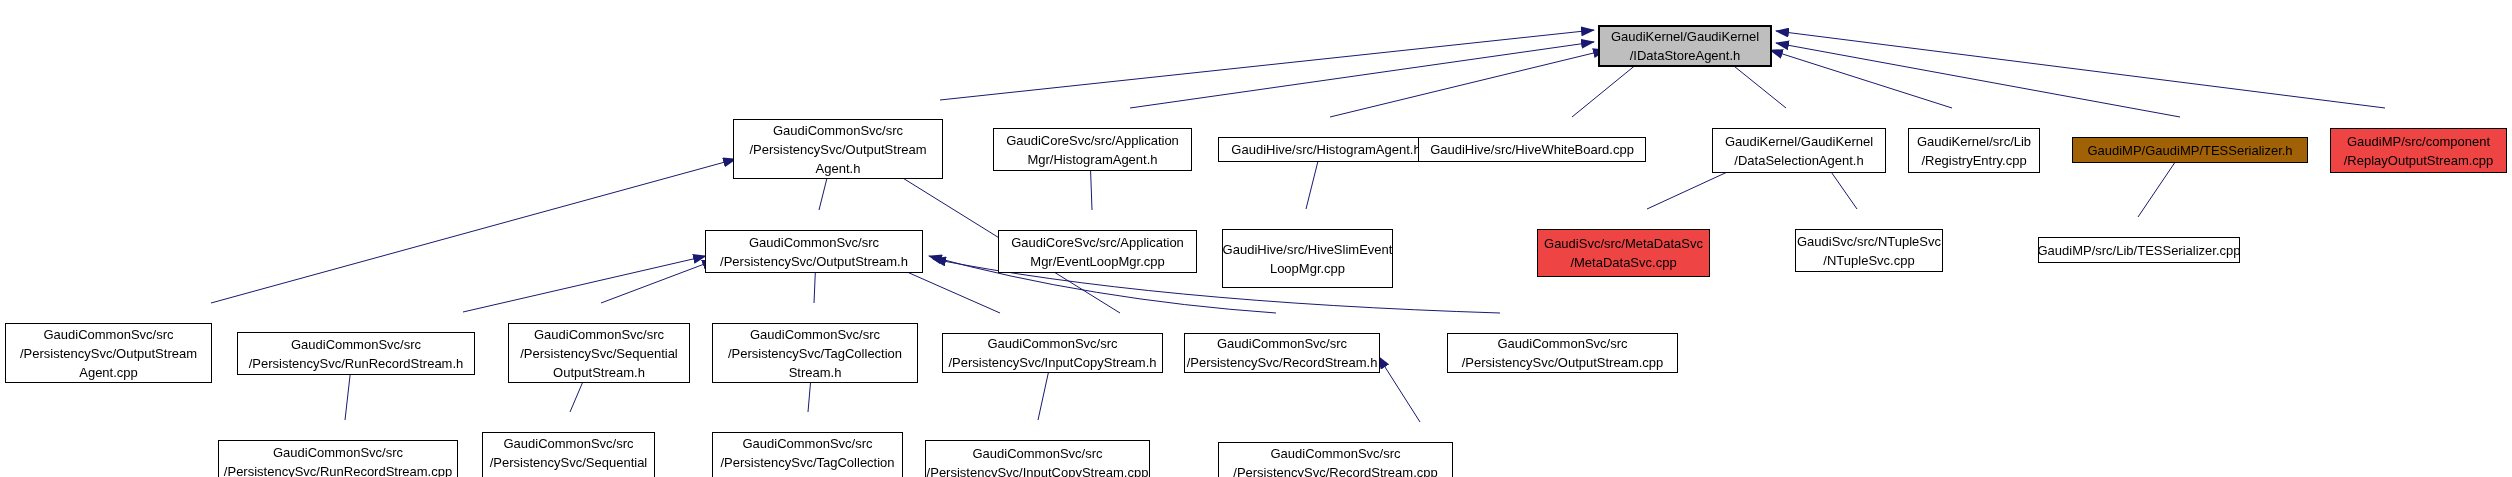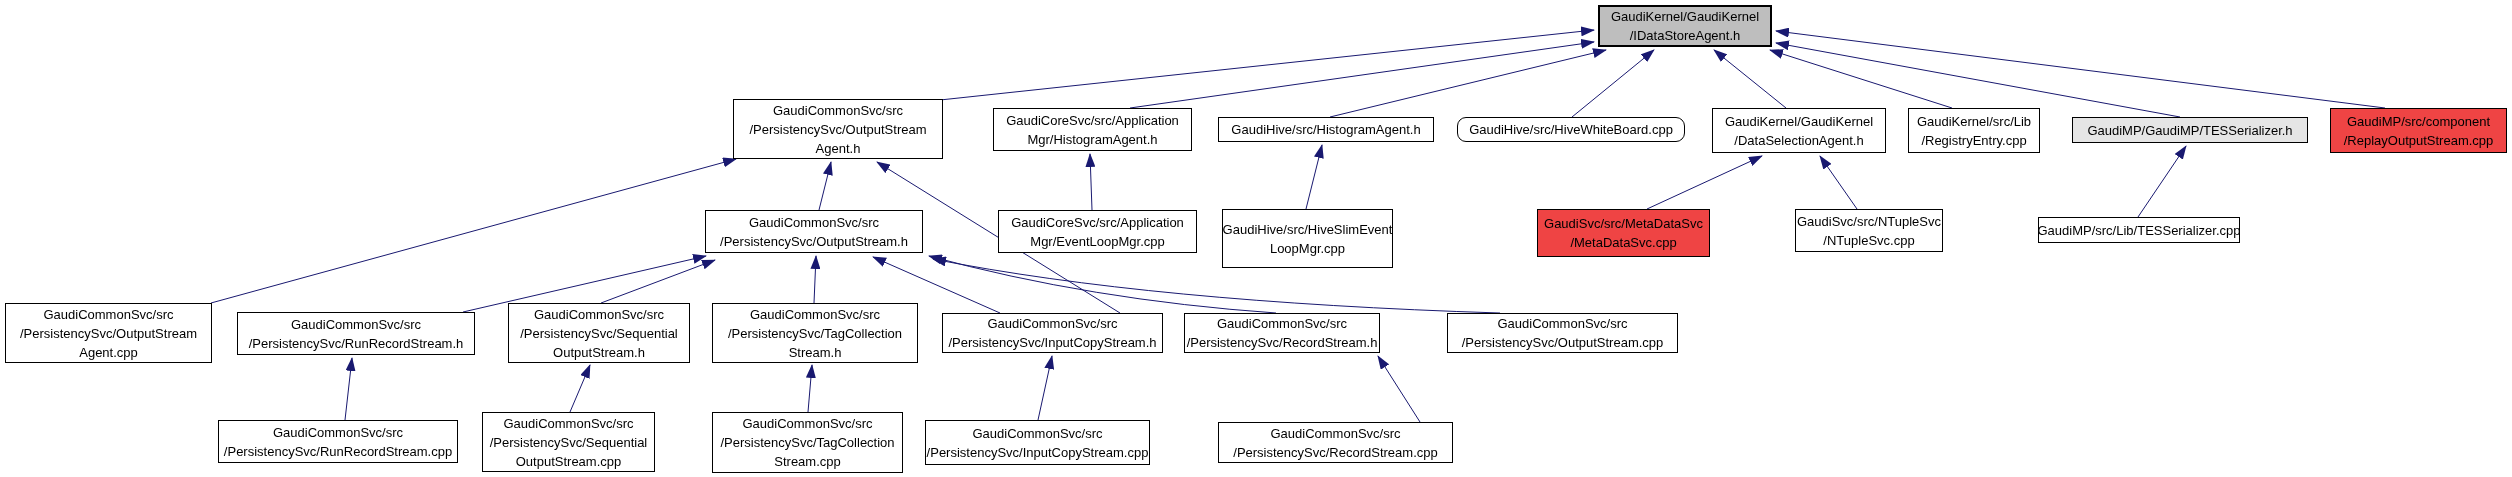--- a/index.html
+++ b/index.html
@@ -19,20 +19,21 @@
     border:1px solid #000000;
     background:#ffffff;
     display:flex;
     align-items:center;
     justify-content:center;
     text-align:center;
     white-space:pre-line;
     line-height:19px;
     padding:1px 16px;
     cursor:pointer;
+    margin-top:20px;
   }
   .node.root{
     background:#bebebe;
     border-width:2px;
     cursor:default;
   }
 </style>
 </head>
 <body>
 
@@ -75,26 +76,26 @@
   </svg>
   <div id="node-layer">
       <div class="node root" style="left: 1598px; top: 5px; width: 174px; height: 42px; border-color: rgb(0, 0, 0); color: rgb(0, 0, 0); background: rgb(190, 190, 190);">GaudiKernel/GaudiKernel
 /IDataStoreAgent.h</div>
       <div class="node" style="left: 733px; top: 99px; width: 210px; height: 60px; border-color: rgb(0, 0, 0); color: rgb(0, 0, 0); background: rgb(255, 255, 255);">GaudiCommonSvc/src
 /PersistencySvc/OutputStream
 Agent.h</div>
       <div class="node" style="left: 993px; top: 108px; width: 199px; height: 43px; border-color: rgb(0, 0, 0); color: rgb(0, 0, 0); background: rgb(255, 255, 255);">GaudiCoreSvc/src/Application
 Mgr/HistogramAgent.h</div>
       <div class="node" style="left: 1218px; top: 117px; width: 216px; height: 25px; border-color: rgb(0, 0, 0); color: rgb(0, 0, 0); background: rgb(255, 255, 255);">GaudiHive/src/HistogramAgent.h</div>
-      <div class="node" style="left: 1457px; top: 117px; width: 228px; height: 25px; border-color: rgb(0, 0, 0); color: rgb(0, 0, 0); background: rgb(255, 255, 255); border-radius: 9px;">GaudiHive/src/HiveWhiteBoard.cpp</div>
+      <div class="node" style="left: 1418px; top: 117px; width: 228px; height: 25px; border-color: rgb(0, 0, 0); color: rgb(0, 0, 0); background: rgb(255, 255, 255);">GaudiHive/src/HiveWhiteBoard.cpp</div>
       <div class="node" style="left: 1712px; top: 108px; width: 174px; height: 45px; border-color: rgb(0, 0, 0); color: rgb(0, 0, 0); background: rgb(255, 255, 255);">GaudiKernel/GaudiKernel
 /DataSelectionAgent.h</div>
       <div class="node" style="left: 1908px; top: 108px; width: 132px; height: 45px; border-color: rgb(0, 0, 0); color: rgb(0, 0, 0); background: rgb(255, 255, 255);">GaudiKernel/src/Lib
 /RegistryEntry.cpp</div>
-      <div class="node" style="left: 2072px; top: 117px; width: 236px; height: 26px; border-color: rgb(0, 0, 0); color: rgb(0, 0, 0); background: #e5e5e5;">GaudiMP/GaudiMP/TESSerializer.h</div>
+      <div class="node" style="left: 2072px; top: 117px; width: 236px; height: 26px; border-color: rgb(0, 0, 0); color: rgb(0, 0, 0); background: #a16207;">GaudiMP/GaudiMP/TESSerializer.h</div>
       <div class="node" style="left: 2330px; top: 108px; width: 177px; height: 45px; border-color: rgb(0, 0, 0); color: rgb(0, 0, 0); background: #ef4444;">GaudiMP/src/component
 /ReplayOutputStream.cpp</div>
       <div class="node" style="left: 705px; top: 210px; width: 218px; height: 43px; border-color: rgb(0, 0, 0); color: rgb(0, 0, 0); background: rgb(255, 255, 255);">GaudiCommonSvc/src
 /PersistencySvc/OutputStream.h</div>
       <div class="node" style="left: 998px; top: 210px; width: 199px; height: 43px; border-color: rgb(0, 0, 0); color: rgb(0, 0, 0); background: rgb(255, 255, 255);">GaudiCoreSvc/src/Application
 Mgr/EventLoopMgr.cpp</div>
       <div class="node" style="left: 1222px; top: 209px; width: 171px; height: 59px; border-color: rgb(0, 0, 0); color: rgb(0, 0, 0); background: rgb(255, 255, 255);">GaudiHive/src/HiveSlimEvent
 LoopMgr.cpp</div>
       <div class="node" style="left: 1537px; top: 209px; width: 173px; height: 48px; border-color: rgb(0, 0, 0); color: rgb(0, 0, 0); background: #ef4444;">GaudiSvc/src/MetaDataSvc
 /MetaDataSvc.cpp</div>

